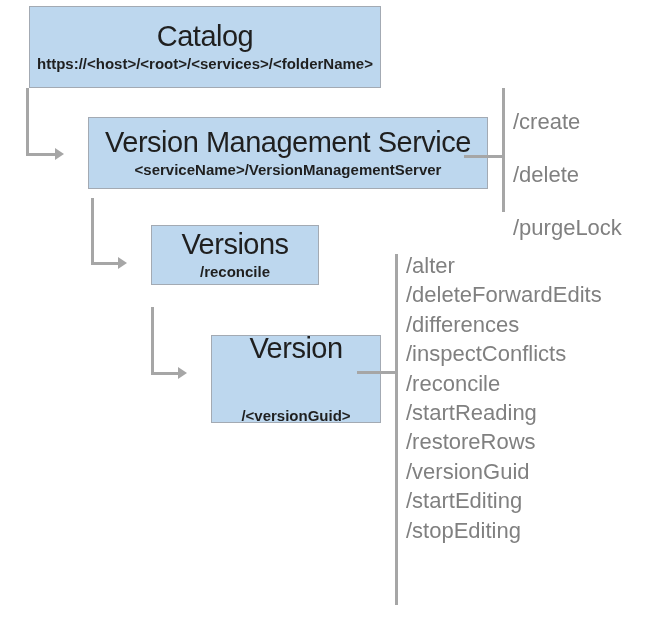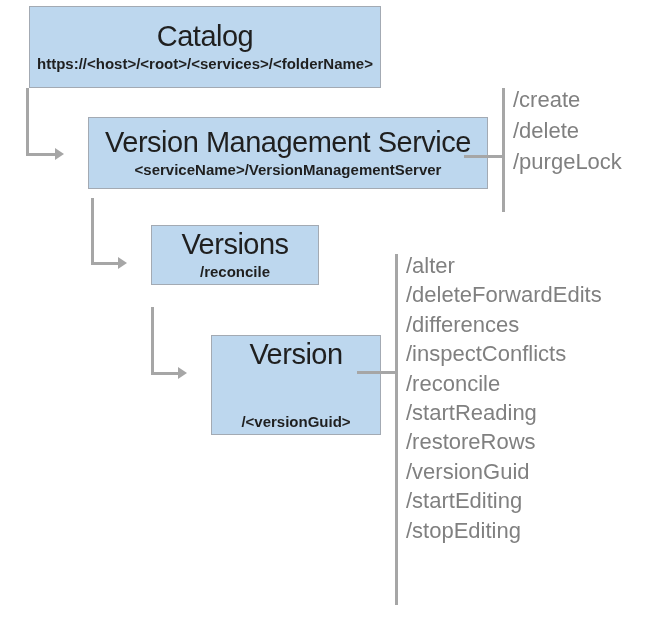--- a/index.html
+++ b/index.html
@@ -39,21 +39,21 @@
   .node-subtitle {
     font-size: 15px;
     line-height: 1.1;
     font-weight: 600;
     color: #1f1f1f;
     white-space: nowrap;
   }
   .node-catalog  { left: 5px;   top: 6px;   width: 352px; height: 82px; }
   .node-vms      { left: 64px;  top: 117px; width: 400px; height: 72px; }
   .node-versions { left: 127px; top: 225px; width: 168px; height: 60px; }
-  .node-version  { left: 187px; top: 335px; width: 170px; height: 100px; gap: 45px; }
+  .node-version  { left: 187px; top: 335px; width: 170px; height: 88px; gap: 45px; }
 
   
   .seg {
     position: absolute;
     background: #a6a6a6;
   }
   .arrowhead {
     position: absolute;
     width: 0;
     height: 0;
@@ -81,21 +81,21 @@
   .c5v { left: 395px; top: 254px; width: 3px;  height: 351px; }
 
   
   .ops {
     position: absolute;
     color: #808080;
     font-size: 22px;
     white-space: nowrap;
   }
   .ops-vms     { left: 513px; top: 84px; }
-  .ops-vms     .op-item { height: 31px;   line-height: 31px; }
+  .ops-vms     .op-item { height: 31px;   line-height: 31px; margin-top: 22px; }
   .ops-version { left: 406px; top: 251px; }
   .ops-version .op-item { height: 29.4px; line-height: 29.4px; }
 </style>
 </head>
 <body>
 
 <div class="canvas">
 
   <div class="node node-catalog">
     <div class="node-title">Catalog</div>

